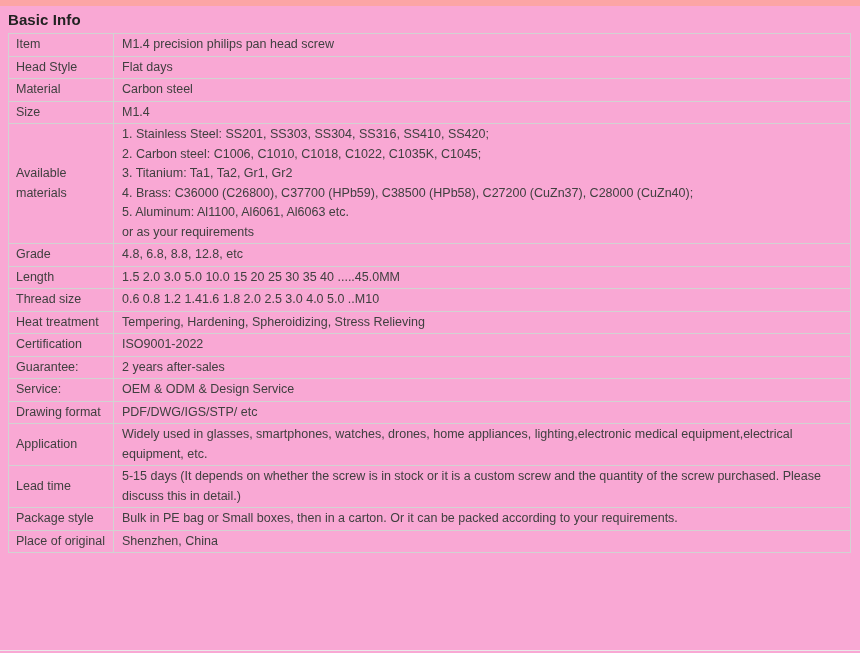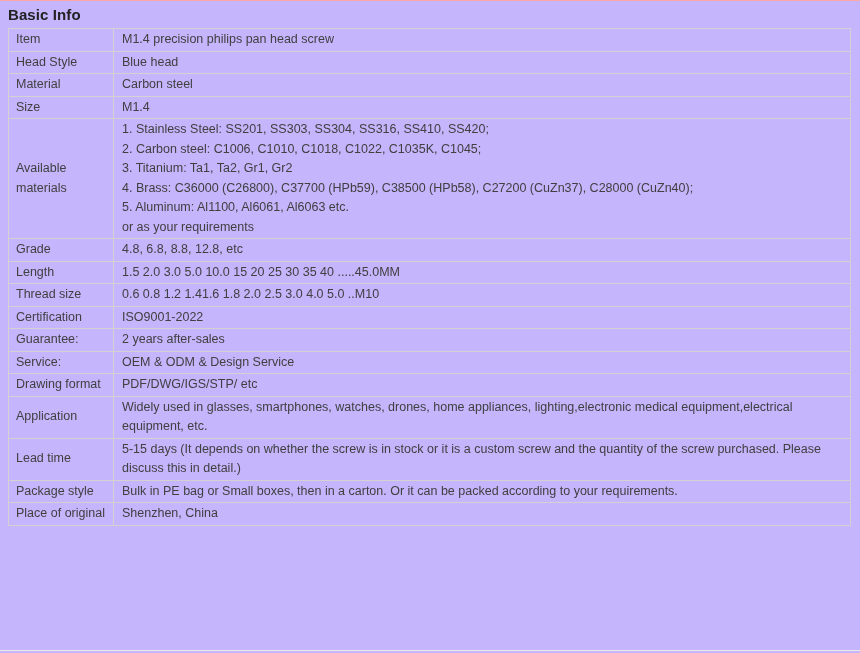--- a/index.html
+++ b/index.html
@@ -11,22 +11,22 @@
     width: 860px;
     height: 653px;
     font-family: "Liberation Sans", "DejaVu Sans", sans-serif;
     overflow: hidden;
   }
   .page {
     position: relative;
     width: 860px;
     height: 653px;
     box-sizing: border-box;
-    border-top: 1px solid #fca5a5;
-    background: #c4b5fd;
+    border-top: 6px solid #fca5a5;
+    background: #f9a8d4;
   }
   .page-title {
     font-size: 15px;
     font-weight: bold;
     color: #222222;
     padding: 5px 0 5px 8px;
     letter-spacing: 0.1px;
   }
   table.info-table {
     border-collapse: collapse;
@@ -72,21 +72,21 @@
       <col class="col-value">
     </colgroup>
     <tbody id="table-body">
   <tr>
     <td class="label-cell">Item</td>
     <td class="value-cell">M1.4 precision philips pan head screw</td>
   </tr>
 
   <tr>
     <td class="label-cell">Head Style</td>
-    <td class="value-cell">Blue head</td>
+    <td class="value-cell">Flat days</td>
   </tr>
 
   <tr>
     <td class="label-cell">Material</td>
     <td class="value-cell">Carbon steel</td>
   </tr>
 
   <tr>
     <td class="label-cell">Size</td>
     <td class="value-cell">M1.4</td>
@@ -111,20 +111,24 @@
   <tr>
     <td class="label-cell">Length</td>
     <td class="value-cell">1.5 2.0 3.0 5.0 10.0 15 20 25 30 35 40 .....45.0MM</td>
   </tr>
 
   <tr>
     <td class="label-cell">Thread size</td>
     <td class="value-cell">0.6 0.8 1.2 1.41.6 1.8 2.0 2.5 3.0 4.0 5.0 ..M10</td>
   </tr>
 
+  <tr>
+    <td class="label-cell">Heat treatment</td>
+    <td class="value-cell">Tempering, Hardening, Spheroidizing, Stress Relieving</td>
+  </tr>
 
 
   <tr>
     <td class="label-cell">Certification</td>
     <td class="value-cell">ISO9001-2022</td>
   </tr>
 
 
   <tr>
     <td class="label-cell">Guarantee:</td>

